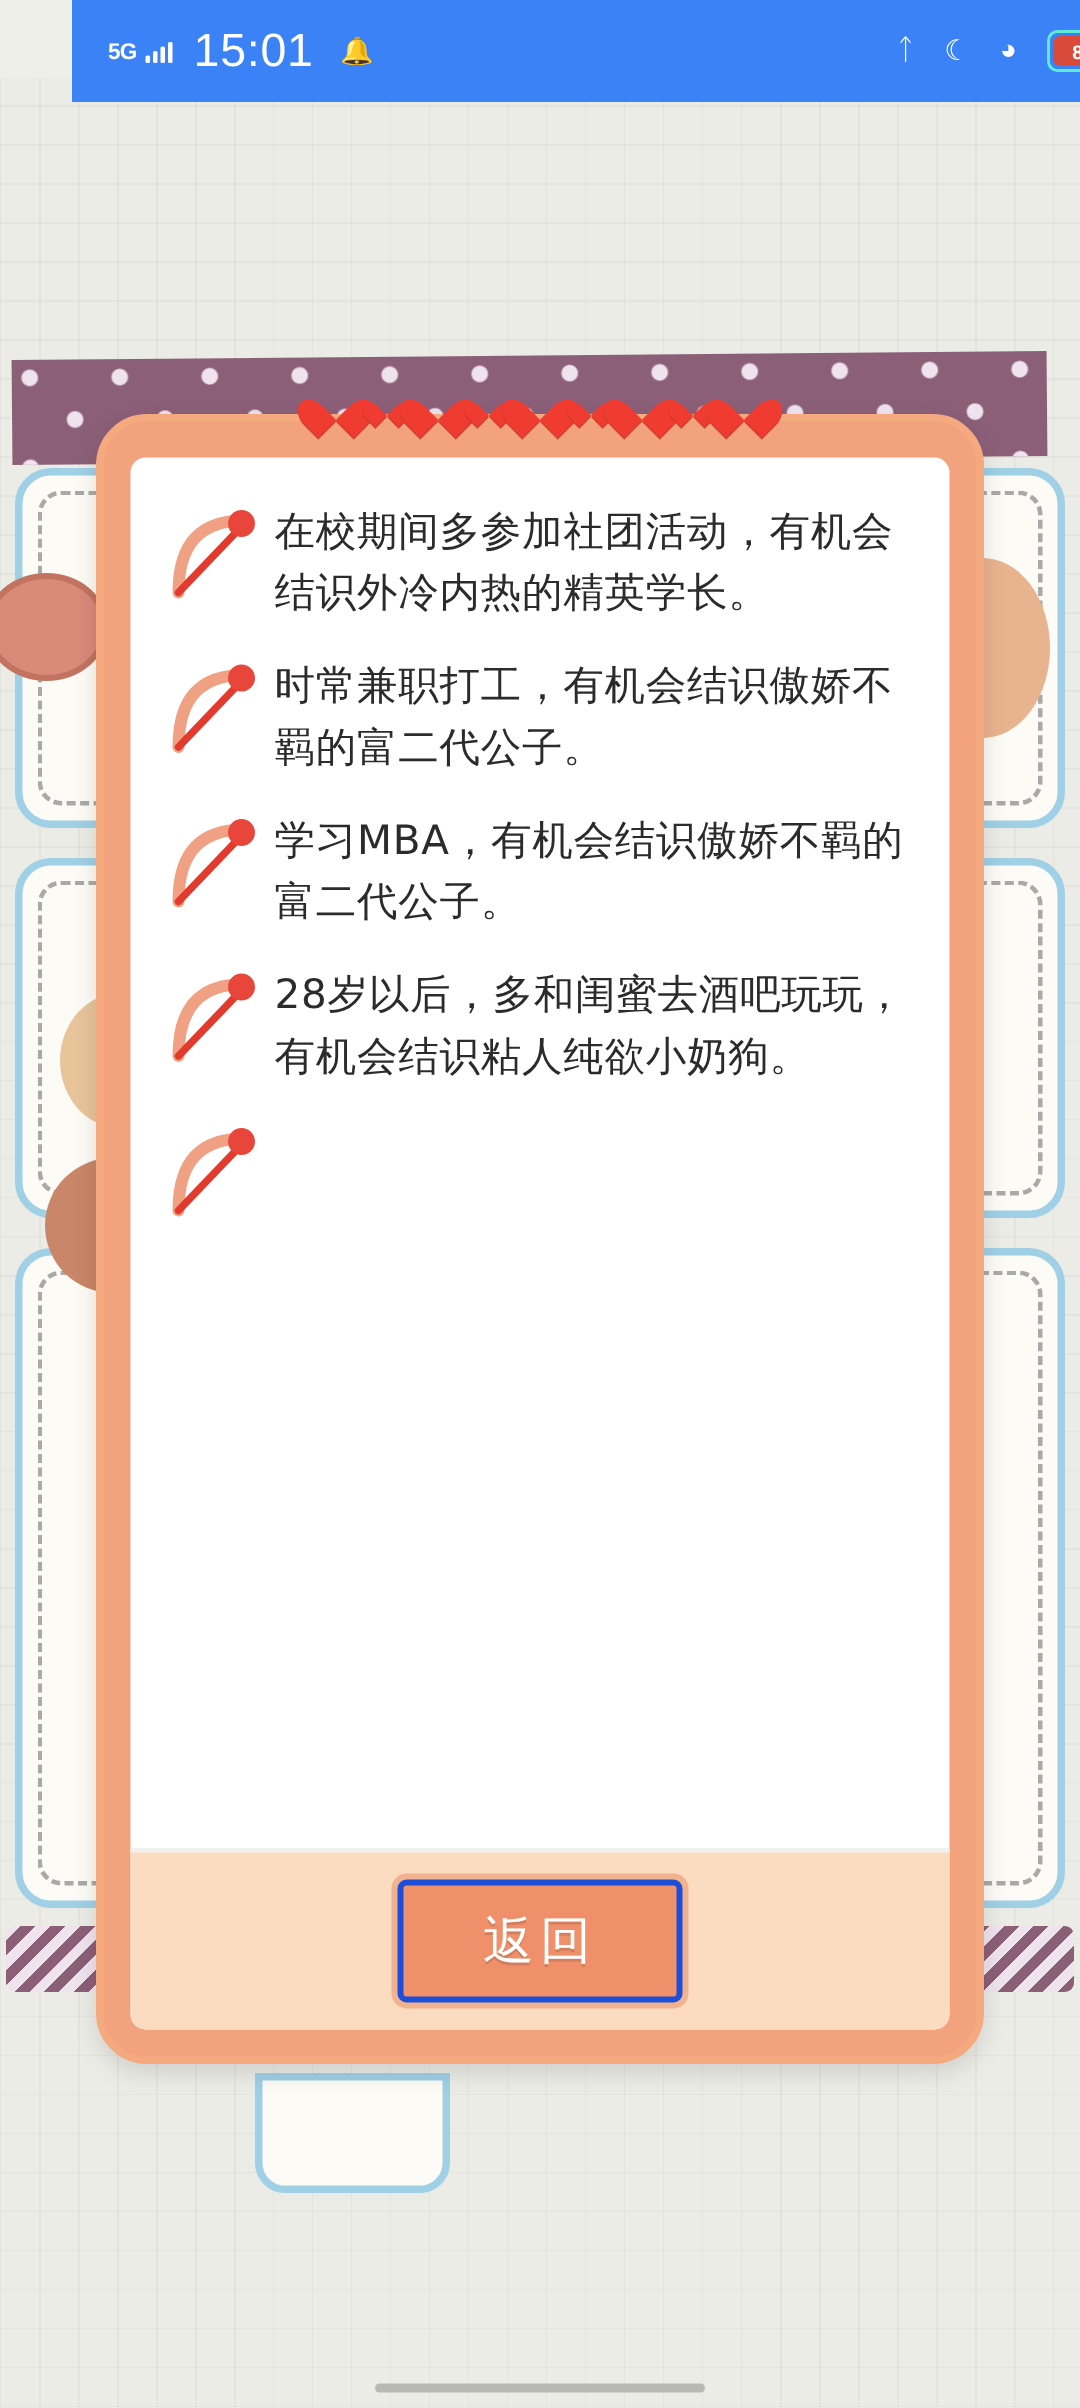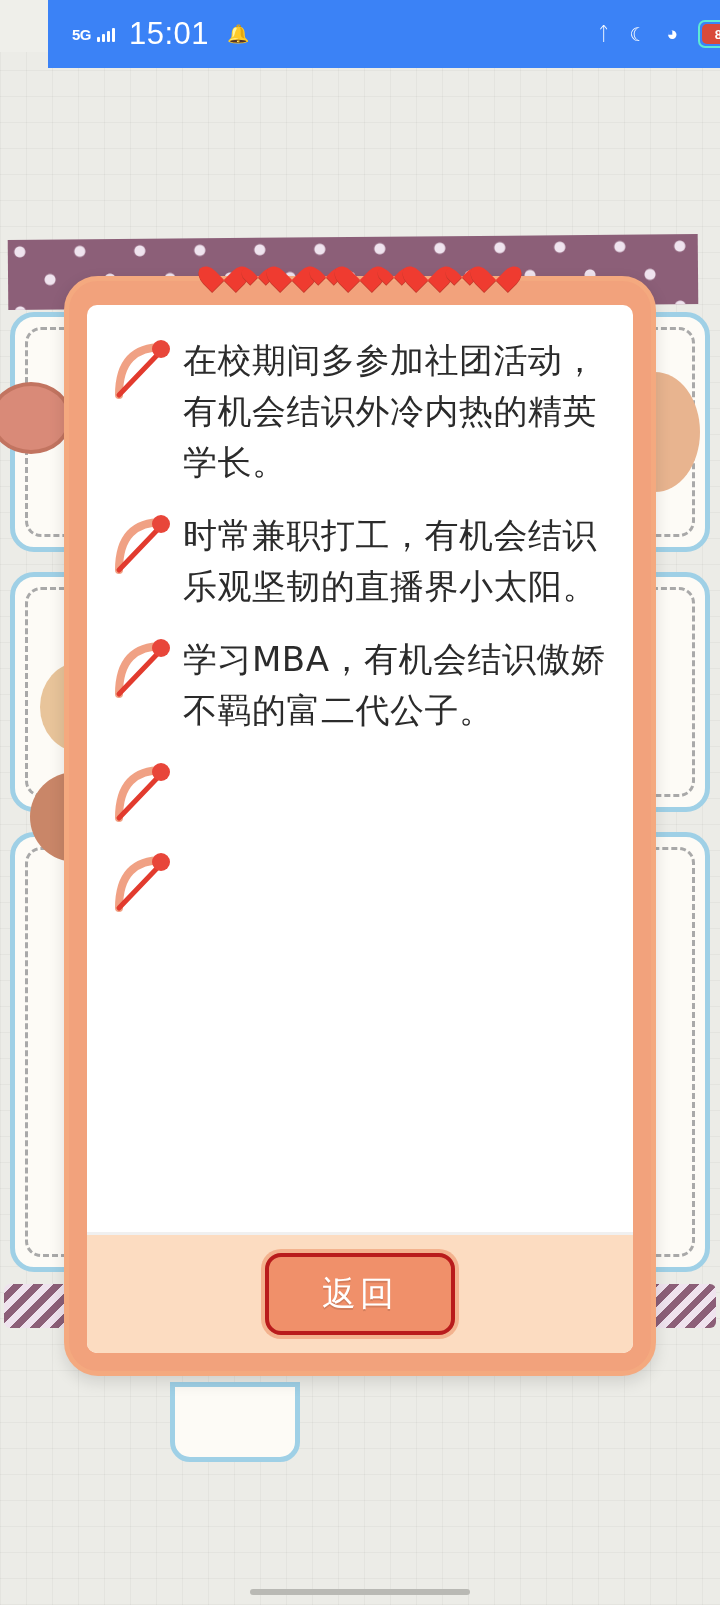--- a/index.html
+++ b/index.html
@@ -256,41 +256,41 @@
     width: 66px;
     height: 64px;
     position: relative;
     margin-right: 8px;
     margin-top: 4px;
   }
   .bow-icon svg { display: block; }
 
   .row-text {
     font-family: "DejaVu Sans", sans-serif;
-    font-size: 34px;
+    font-size: 27px;
     line-height: 1.5;
     color: #2b2b2b;
     letter-spacing: 0.5px;
   }
 
   .footer {
     height: 118px;
     background: #fcdcc1;
     border-top: 3px solid #f0f0f0;
     display: flex;
     align-items: center;
     justify-content: center;
   }
 
   .back-button {
     width: 182px;
     height: 74px;
     background: #f0906a;
-    border: 4px solid #b91c1c;
-    border-radius: 16px;
+    border: 4px solid #1d4ed8;
+    border-radius: 6px;
     box-shadow: 0 0 0 4px #f3b28e;
     display: flex;
     align-items: center;
     justify-content: center;
     cursor: pointer;
   }
   .back-button span {
     font-family: "DejaVu Sans", sans-serif;
     font-size: 34px;
     color: #ffffff;
@@ -381,21 +381,21 @@
         </div>
 
         <div class="row">
           <span class="bow-icon">
             <svg width="66" height="64" viewBox="0 0 66 64">
               <path d="M10 56 C10 22 26 8 54 8" fill="none" stroke="#f0a184" stroke-width="8" stroke-linecap="round"></path>
               <path d="M10 56 L54 10" fill="none" stroke="#e23b2e" stroke-width="5" stroke-linecap="round"></path>
               <circle cx="52" cy="10" r="9" fill="#e8463a"></circle>
             </svg>
           </span>
-          <div class="row-text">时常兼职打工，有机会结识乐观坚韧的直播界小太阳。</div>
+          <div class="row-text">时常兼职打工，有机会结识傲娇不羁的富二代公子。</div>
         </div>
 
         <div class="row">
           <span class="bow-icon">
             <svg width="66" height="64" viewBox="0 0 66 64">
               <path d="M10 56 C10 22 26 8 54 8" fill="none" stroke="#f0a184" stroke-width="8" stroke-linecap="round"></path>
               <path d="M10 56 L54 10" fill="none" stroke="#e23b2e" stroke-width="5" stroke-linecap="round"></path>
               <circle cx="52" cy="10" r="9" fill="#e8463a"></circle>
             </svg>
           </span>
@@ -404,20 +404,21 @@
 
 
         <div class="row">
           <span class="bow-icon">
             <svg width="66" height="64" viewBox="0 0 66 64">
               <path d="M10 56 C10 22 26 8 54 8" fill="none" stroke="#f0a184" stroke-width="8" stroke-linecap="round"></path>
               <path d="M10 56 L54 10" fill="none" stroke="#e23b2e" stroke-width="5" stroke-linecap="round"></path>
               <circle cx="52" cy="10" r="9" fill="#e8463a"></circle>
             </svg>
           </span>
+          <div class="row-text">28岁以后，多和闺蜜去酒吧玩玩，有机会结识粘人纯欲小奶狗。</div>
         </div>
 
         <div class="row">
           <span class="bow-icon">
             <svg width="66" height="64" viewBox="0 0 66 64">
               <path d="M10 56 C10 22 26 8 54 8" fill="none" stroke="#f0a184" stroke-width="8" stroke-linecap="round"></path>
               <path d="M10 56 L54 10" fill="none" stroke="#e23b2e" stroke-width="5" stroke-linecap="round"></path>
               <circle cx="52" cy="10" r="9" fill="#e8463a"></circle>
             </svg>
           </span>

